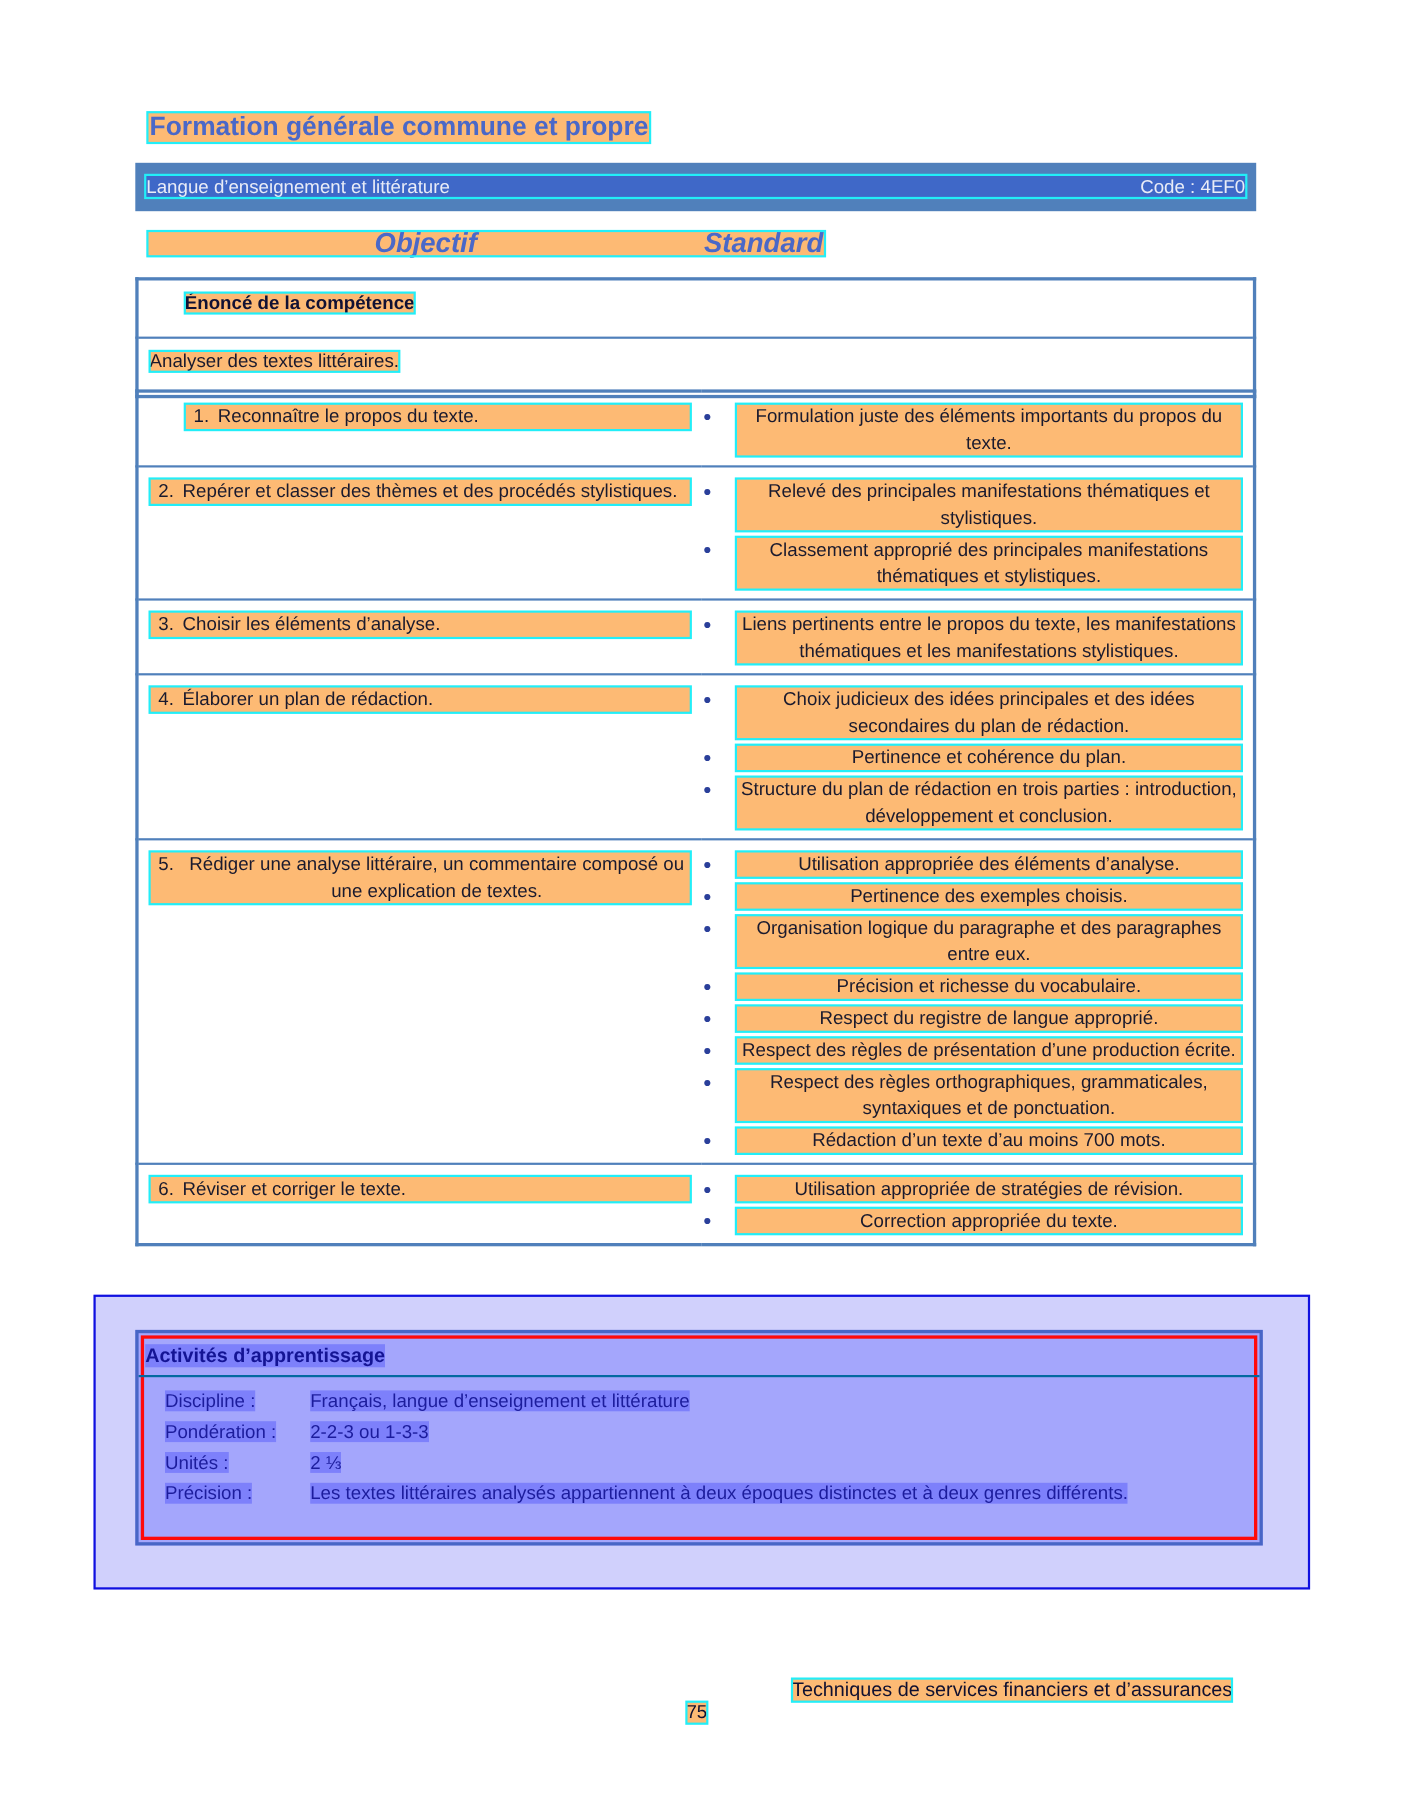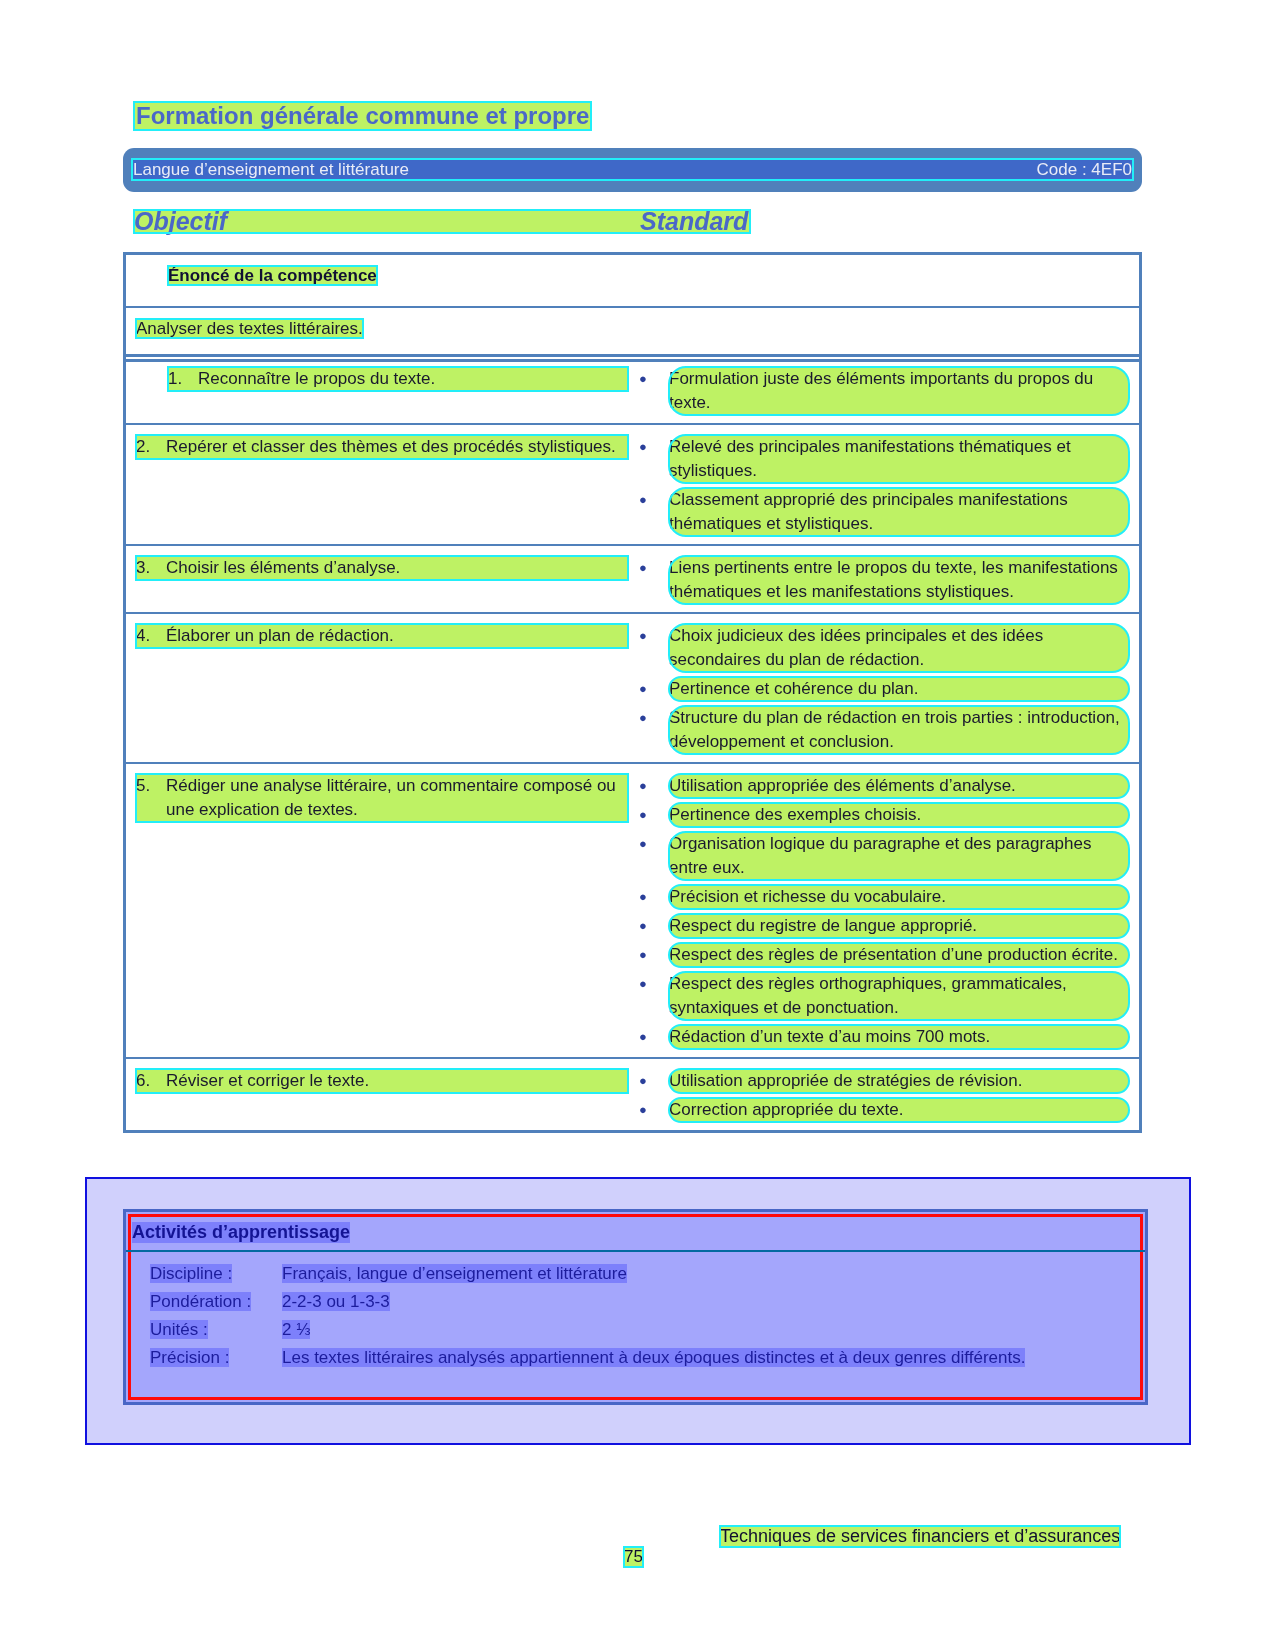--- a/index.html
+++ b/index.html
@@ -1,38 +1,38 @@
 <!DOCTYPE html>
 <html><head>
 <meta charset="utf-8">
 <style>
   html, body { margin:0; padding:0; }
   body { width:1275px; height:1651px; position:relative; background:#ffffff; font-family:"Liberation Sans", sans-serif; color:#1a1a2e; overflow:hidden; }
-  .hl { background:#bef264; outline:2px solid #22eef8; outline-offset:-1px; }
+  .hl { background:#fdba74; outline:2px solid #22eef8; outline-offset:-1px;text-align:center; }
   .abs { position:absolute; }
   #title { left:134px; top:102px; font-size:24px; font-weight:bold; color:#4a68c8; line-height:28px; padding:0 2px; }
-  #band { left:123px; top:148px; width:1019px; height:44px; background:#5080bb;border-radius:11px; }
+  #band { left:123px; top:148px; width:1019px; height:44px; background:#5080bb; }
   #band-inner { position:absolute; left:10px; right:10px; top:12px; height:19px; background:#3f68c8; outline:2px solid #22eef8; display:flex; justify-content:space-between; align-items:center; color:#e9ecf7; font-size:17px; }
   #objrow { left:134px; top:210px; width:616px; height:23px; display:flex; font-style:italic; font-weight:bold; font-size:25px; color:#4a68c8; }
   #objrow span { line-height:23px; }
   table.box { position:absolute; left:123px; width:1019px; border-collapse:collapse; border:3px solid #5080bb; font-size:17px; }
   table.box td { border-top:2px solid #5080bb; vertical-align:top; padding:0 10px; }
   table.box tr:first-child td { border-top:none;padding-left:42px; }
   .bold { font-weight:bold; color:#111133; }
   #t1 { top:252px; }
   #t1 td { height:38px; line-height:24px; padding-top:9px; padding-bottom:4px; }
   #t2 { top:354px; }
   #t2 td.l { width:490px; padding-top:10px; padding-bottom:8px; }
   #t2 td.r { padding-top:10px; padding-bottom:8px; padding-left:0; }
   .elem { display:flex; line-height:24px; }
   .elem .n { width:30px; flex:none; }
   .crit { display:flex; line-height:24px; margin-bottom:5px; }
   .crit:last-child { margin-bottom:0; }
   .crit .b { width:30px; flex:none; color:#2a3f9a; font-size:13px; line-height:24px; padding-left:1px; }
-  .crit .t { width:460px;border-radius:17px; }
+  .crit .t { width:460px; }
   #overlay { left:85px; top:1177px; width:1102px; height:264px; background:rgba(170,170,250,0.55); border:2px solid #1010e0; }
   #act { left:123px; top:1209px; width:1019px; height:190px; background:#a4a6fc; border:3px solid #4866c6; }
   #act-red { position:absolute; left:2px; top:2px; right:2px; bottom:2px; border:3px solid #ff0a0a; }
   #act-head { position:absolute; left:0; right:0; top:0; height:38px; border-bottom:2px solid #0369a1; }
   #act-head span { position:absolute; left:6px; top:10px; font-size:18px; font-weight:bold; color:#141494; }
   .arow { position:absolute; left:6px; display:flex; font-size:17px; color:#1c1c9c; line-height:23px;margin-left:18px; }
   .arow .k { width:132px; flex:none; }
   .arow .v { width:790px; }
   .mark { background:#7d80fb; }
   #footer { left:720px; top:1526px; font-size:18px; color:#101030; }

